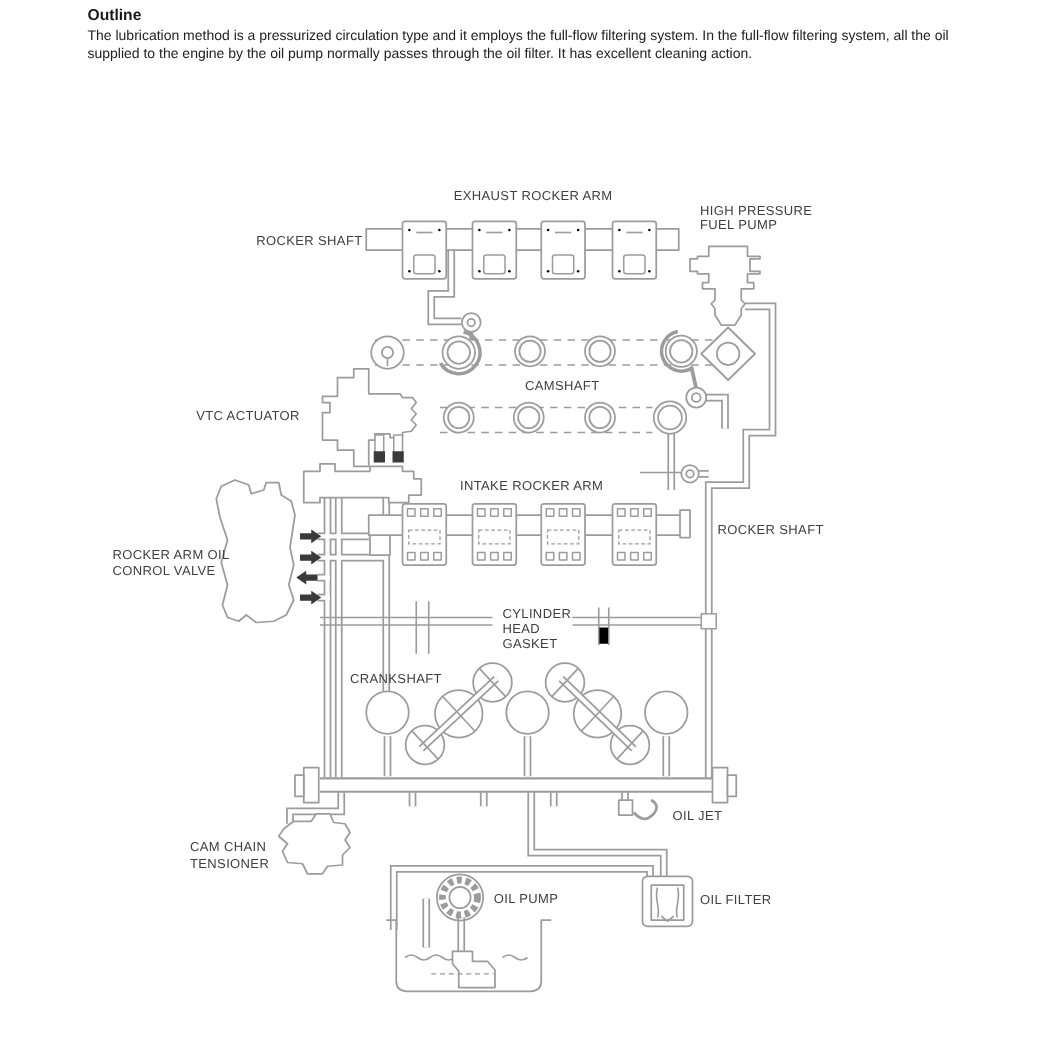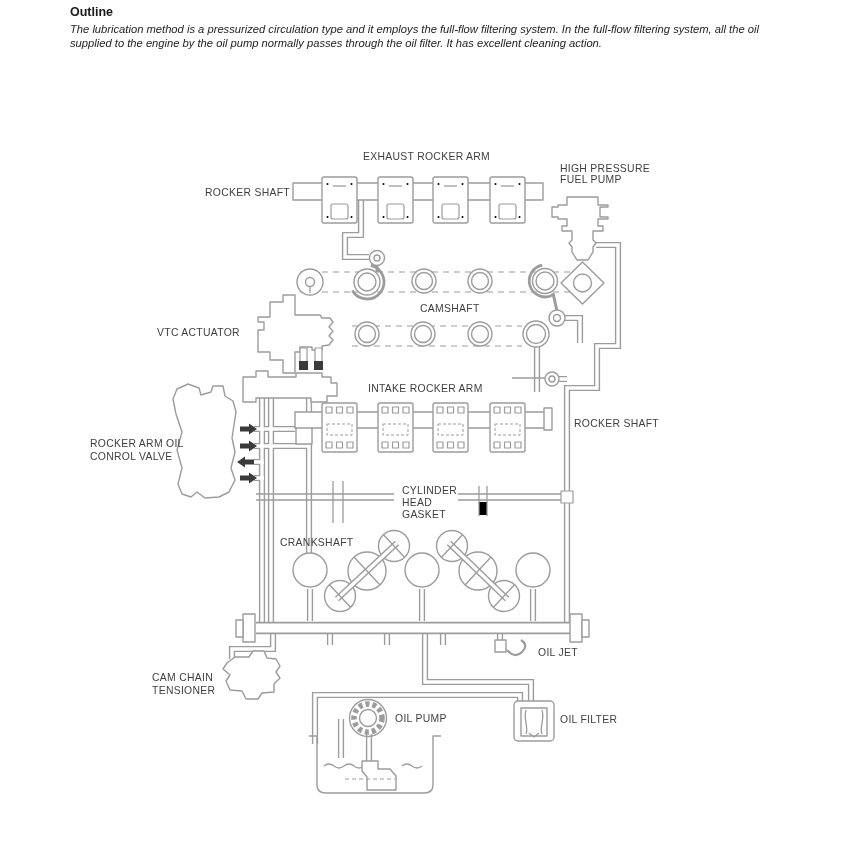--- a/index.html
+++ b/index.html
@@ -1,20 +1,20 @@
 <!DOCTYPE html>
 <html><head>
 <meta charset="utf-8">
 <style>
   html,body { margin:0; padding:0; background:#fff; }
   .page { position:relative; width:841px; height:841px; background:#fff; overflow:hidden;
           font-family:"Liberation Sans", sans-serif; }
   .doc-text { position:absolute; left:57px; top:5px; width:732px; color:#1a1a1a;margin-left:13px; }
   .doc-h { font-size:12.5px; font-weight:bold; line-height:15px; }
-  .doc-p { font-size:11.2px; line-height:14px; margin:2px 0 3px 0; color:#222;font-style:italic; }
+  .doc-p { font-size:11.2px; line-height:14px; margin:2px 0 3px 0; color:#222; }
   svg { position:absolute; left:0; top:0; }
 
   
   .pipe-outer { fill:none; stroke-width:6.2; stroke-linecap:butt; }
   .pipe-inner { fill:none; stroke:#fff; stroke-width:3.4; stroke-linecap:butt; }
   .gal-outer  { fill:none; stroke-width:12.5; }
   .gal-inner  { fill:none; stroke:#fff; stroke-width:9; }
   .sline  { fill:none; stroke-width:1.3; }
   .dline  { fill:none; stroke-width:1.1; stroke-dasharray:6 5; }
   .neck   { fill:none; stroke-width:3; }

